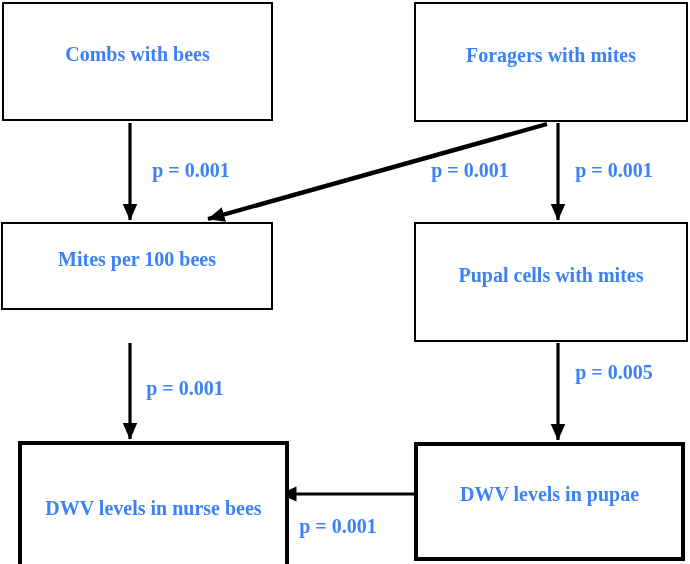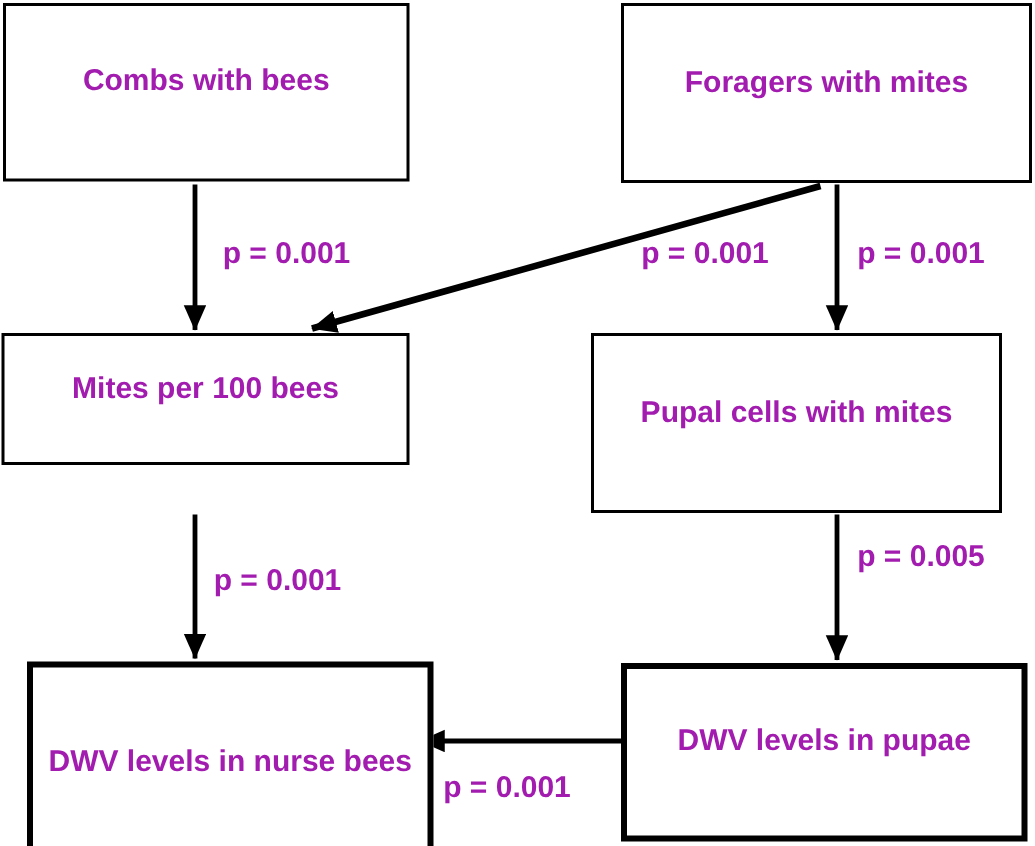--- a/index.html
+++ b/index.html
@@ -5,22 +5,22 @@
   html, body {
     margin: 0;
     padding: 0;
     background: #ffffff;
   }
   .canvas {
     position: relative;
     width: 690px;
     height: 564px;
     background: #ffffff;
-    font-family: Liberation Sans, sans-serif;
-    color: #a21caf;
+    font-family: Liberation Serif, serif;
+    color: #3b82f6;
     overflow: hidden;
   }
   .arrows {
     position: absolute;
     left: 0;
     top: 0;
     pointer-events: none;
   }
   .edge-line {
     stroke: #000000;
@@ -78,21 +78,21 @@
   </div>
 
   <div class="node" style="left:414px; top:2px; width:274px; height:120px;">
     <span>Foragers with mites</span>
   </div>
 
   <div class="node" style="left:1px; top:222px; width:272px; height:88px;">
     <span>Mites per 100 bees</span>
   </div>
 
-  <div class="node" style="left:394px; top:222px; width:274px; height:120px;">
+  <div class="node" style="left:414px; top:222px; width:274px; height:120px;">
     <span>Pupal cells with mites</span>
   </div>
 
   <div class="node emph" style="left:18px; top:441px; width:271px; height:148px;">
     <span>DWV levels in nurse bees</span>
   </div>
 
   <div class="node emph" style="left:414px; top:442px; width:271px; height:119px;">
     <span>DWV levels in pupae</span>
   </div>

